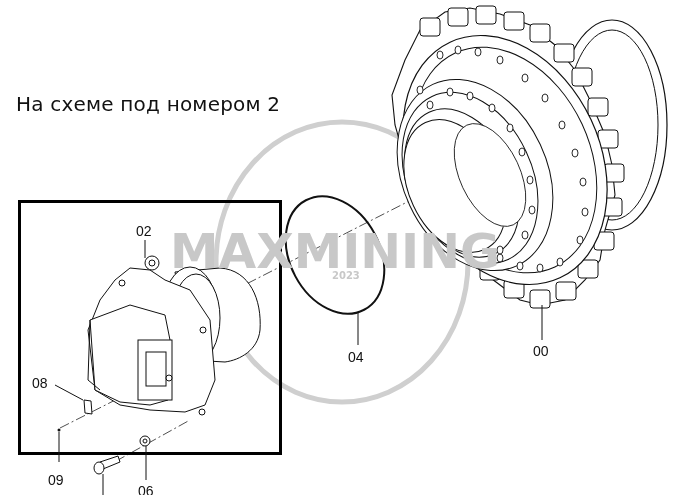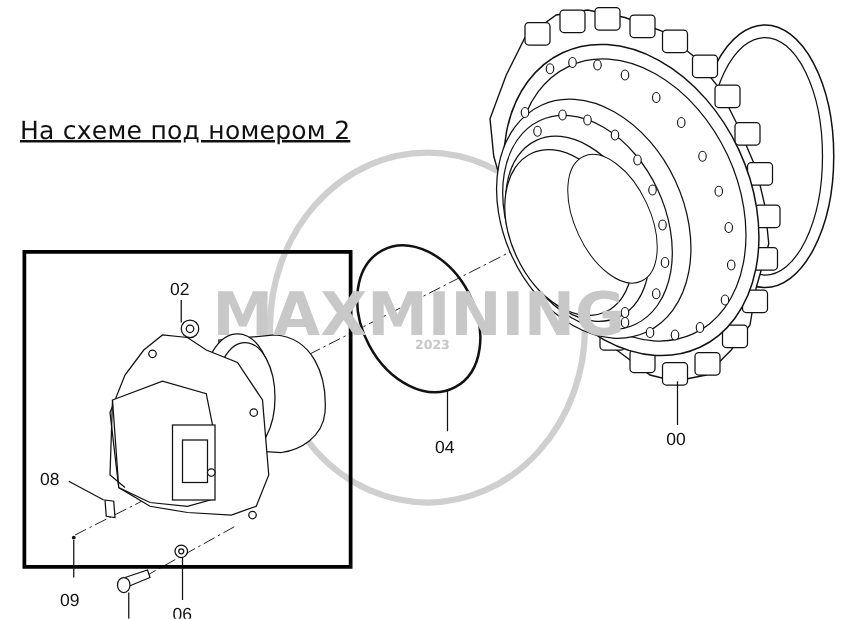--- a/index.html
+++ b/index.html
@@ -1,18 +1,18 @@
 <!DOCTYPE html>
 <html><head>
 <meta charset="utf-8">
 <style>
   html, body { margin:0; padding:0; background:#ffffff; }
   body { width:690px; height:495px; position:relative; overflow:hidden;
          font-family:"DejaVu Sans", "Liberation Sans", sans-serif; }
-  .caption { position:absolute; left:16px; top:92px; font-size:20px; color:#111; letter-spacing:0.2px;text-decoration:underline; }
+  .caption { position:absolute; left:16px; top:92px; font-size:20px; color:#111; letter-spacing:0.2px; }
   svg.diagram { position:absolute; left:0; top:0; }
   .lbl { font-family:"Liberation Sans", "DejaVu Sans", sans-serif; font-size:14px; fill:#111; }
   .wm { font-family:"DejaVu Sans", sans-serif; font-weight:bold; fill:#c8c8c8; }
 </style>
 </head>
 <body>
 
 <div class="caption">На схеме под номером 2</div>
 
 <svg class="diagram" width="690" height="495" viewBox="0 0 690 495">

